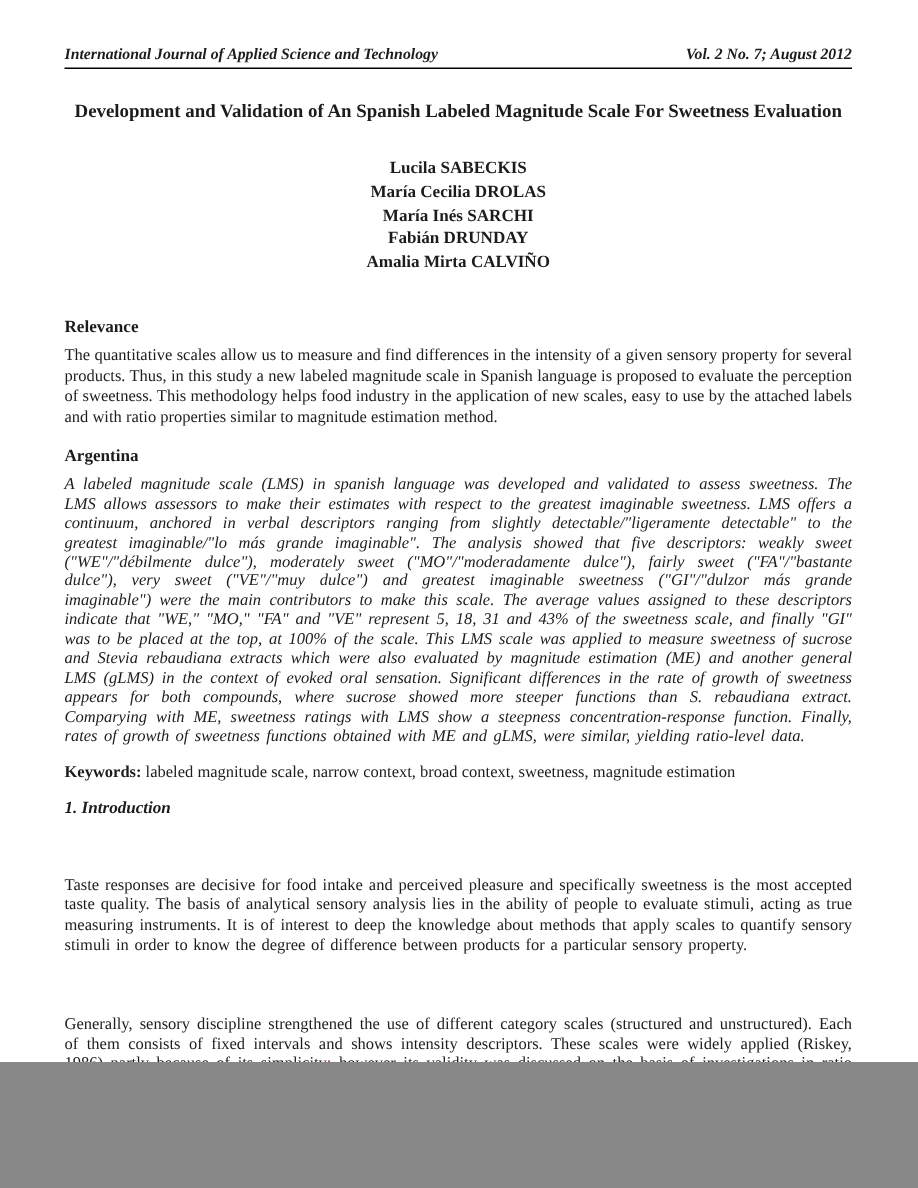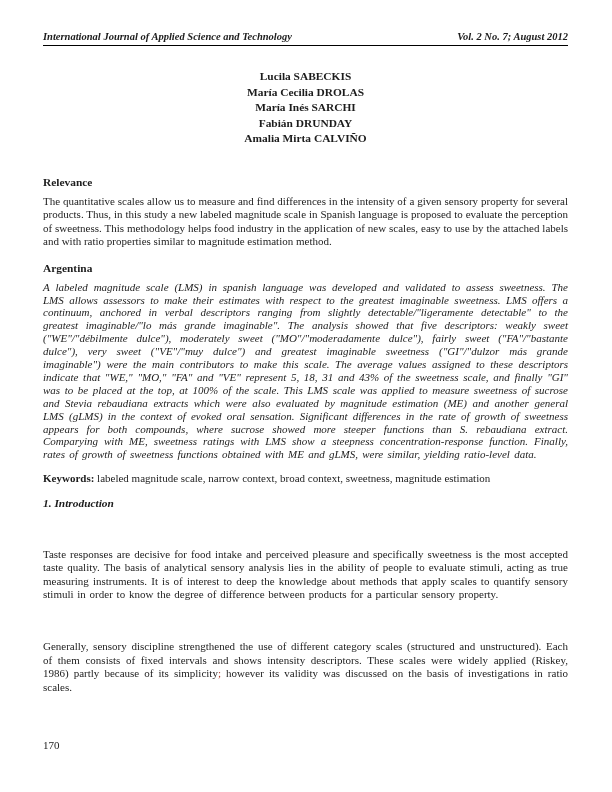--- a/index.html
+++ b/index.html
@@ -1,19 +1,19 @@
 <!DOCTYPE html>
 <html><head>
 <meta charset="utf-8">
 <style>
   * { margin:0; padding:0; box-sizing:border-box; }
   html,body { background:#888; }
   .page {
     position:relative;
-    width:612px; height:792px;
+    width:612px; height:708px;
     margin:0 auto;
     background:#ffffff;
     color:#1c1c1c;
     font-family:"Liberation Serif", serif;
     padding:31px 44px 0 43px;
     overflow:hidden;
   }
   .running-head {
     display:flex; justify-content:space-between; align-items:flex-end;
     font-size:10.5px; font-weight:bold; font-style:italic;
@@ -60,20 +60,21 @@
 </head>
 <body>
 
 <div class="page">
 
   <div class="running-head">
     <span>International Journal of Applied Science and Technology</span>
     <span>Vol. 2 No. 7; August 2012</span>
   </div>
 
+  <h1 class="paper-title">Development and Validation of An Spanish Labeled Magnitude Scale For Sweetness Evaluation</h1>
 
   <div class="authors">
     <div class="author">Lucila SABECKIS</div>
     <div class="author">María Cecilia DROLAS</div>
     <div class="author">María Inés SARCHI</div>
     <div class="author">Fabián DRUNDAY</div>
     <div class="author">Amalia Mirta CALVIÑO</div>
   </div>
 
 

